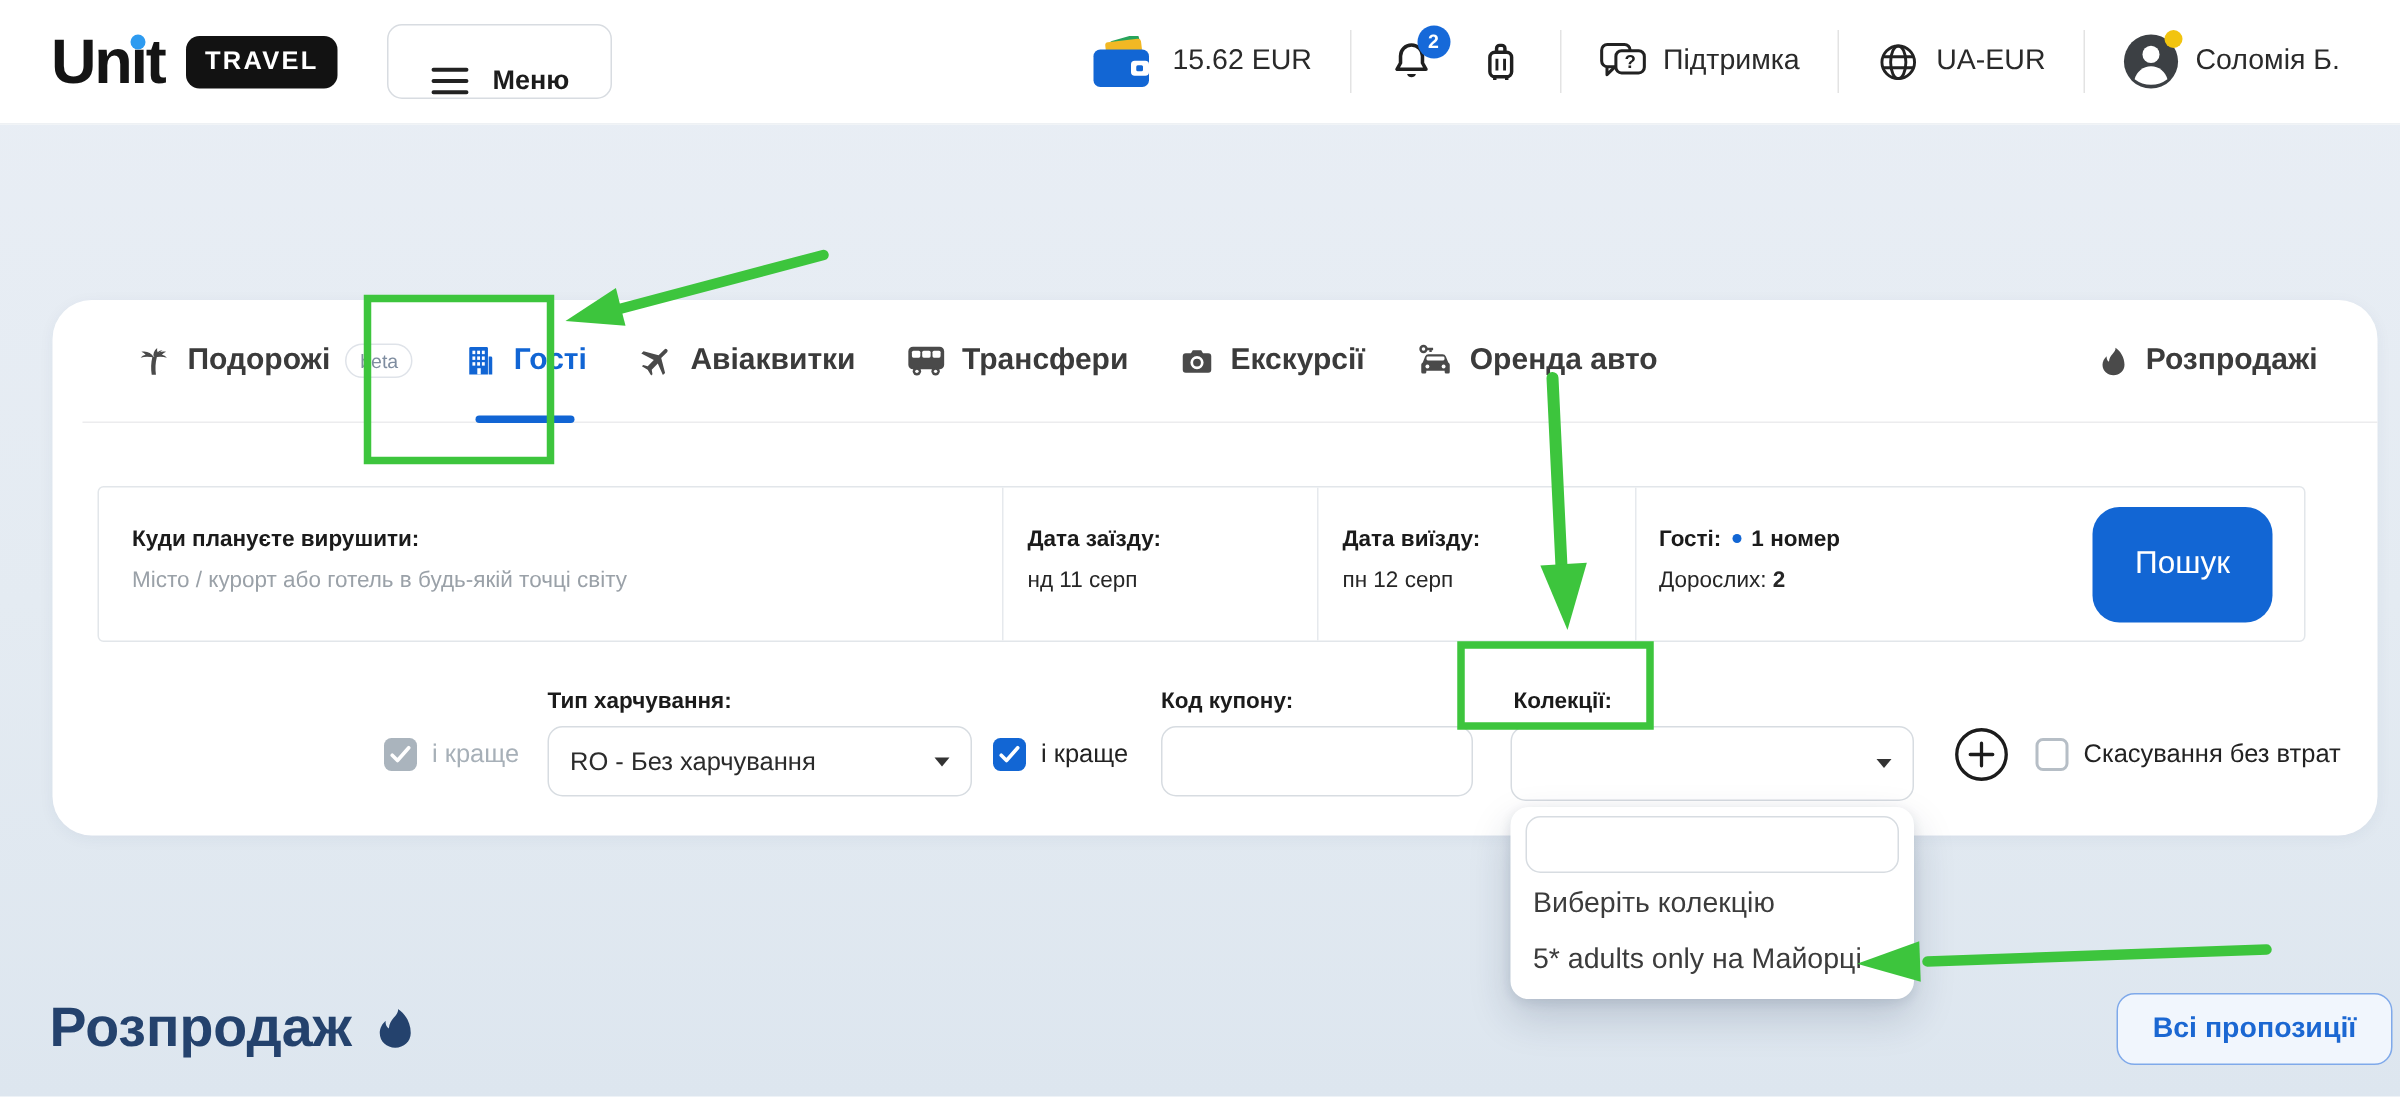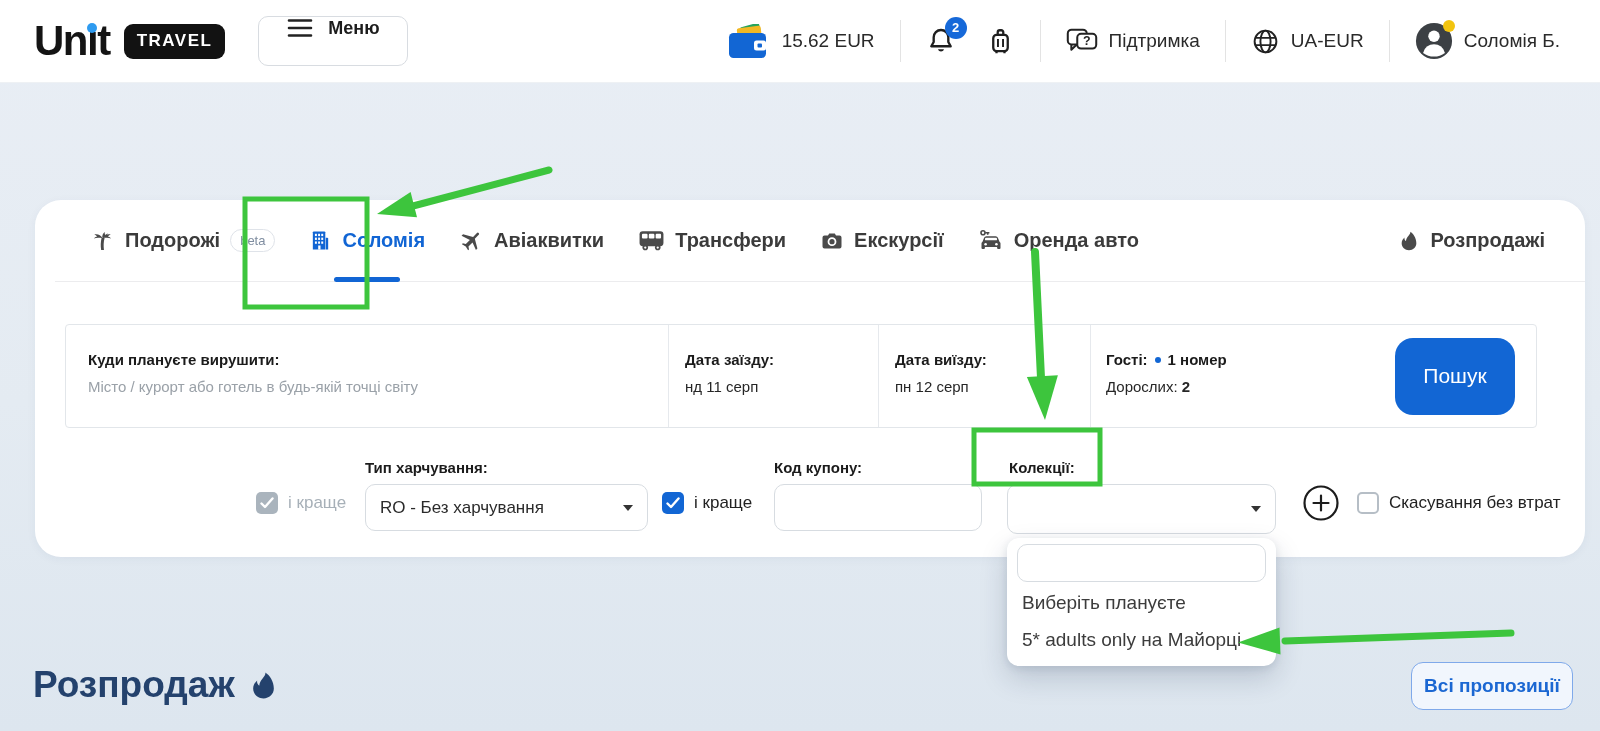--- a/index.html
+++ b/index.html
@@ -14,21 +14,21 @@
   .header{position:absolute;top:0;left:0;width:100%;height:83px;background:#fff;
     display:flex;align-items:center;padding:0 40px 0 34px;box-sizing:border-box;z-index:2;
     border-bottom:1px solid #eef1f4;}
   .logo{display:flex;align-items:center;cursor:pointer;}
   .logo-text{font-size:42px;font-weight:800;letter-spacing:-1.5px;color:#141414;line-height:42px;display:inline-flex;}
   .logo-i{position:relative;display:inline-block;}
   .logo-dot{position:absolute;left:50%;transform:translateX(-50%);top:3px;width:10px;height:10px;border-radius:50%;background:#2e9bf0;}
   .logo-badge{margin-left:14px;background:#121212;color:#fff;font-weight:700;font-size:17px;
     letter-spacing:1.5px;padding:7px 13px 8px;border-radius:9px;}
   .menu-btn{margin-left:33px;width:150px;height:50px;border:1px solid #d8dce1;border-radius:10px;
-    background:#fff;display:flex;align-items:flex-start;justify-content:center;gap:15px;
+    background:#fff;display:flex;align-items:flex-end;justify-content:center;gap:15px;
     font-size:18px;font-weight:700;color:#1c1c1c;cursor:pointer;font-family:inherit;}
   .header-right{margin-left:auto;display:flex;align-items:center;gap:25px;font-size:19px;color:#2a2a2a;}
   .hdr-item{display:flex;align-items:center;gap:11px;cursor:pointer;font-weight:500;white-space:nowrap;}
   .hdr-div{width:1px;height:42px;background:#e3e3e3;}
   .icon-pair{display:flex;align-items:center;gap:30px;}
   .bell-wrap{position:relative;cursor:pointer;}
   .bell-badge{position:absolute;top:-9px;right:-11px;width:22px;height:22px;border-radius:50%;
     background:#1669d9;color:#fff;font-size:13px;font-weight:700;display:flex;align-items:center;justify-content:center;}
   .avatar-wrap{position:relative;}
   .avatar-dot{position:absolute;top:-2px;right:-2px;width:12px;height:12px;border-radius:50%;background:#f2c40f;}
@@ -79,21 +79,21 @@
   .plus-btn{position:absolute;left:1266px;top:283px;width:40px;height:40px;cursor:pointer;background:none;border:none;padding:0;}
   
   .dd-panel{position:absolute;left:972px;top:338px;width:269px;background:#fff;border-radius:12px;
     box-shadow:0 12px 28px rgba(20,40,70,.18),0 2px 8px rgba(20,40,70,.10);padding:6px 0 8px;z-index:6;}
   .dd-search{margin:0 10px 2px;width:calc(100% - 20px);height:38px;border:1px solid #d7dce1;border-radius:10px;
     box-sizing:border-box;padding:0 12px;font-size:17px;font-family:inherit;outline:none;}
   .dd-option{padding:0 15px;height:37px;display:flex;align-items:center;font-size:19px;color:#3c3c3c;cursor:pointer;white-space:nowrap;}
   
   .sales-title{position:absolute;left:33px;top:664px;display:flex;align-items:center;gap:13px;
     font-size:37px;font-weight:700;color:#24426d;}
-  .all-offers{position:absolute;left:1411px;top:662px;width:162px;height:48px;border:1.5px solid #7fa9ea;
+  .all-offers{position:absolute;left:1411px;top:662px;width:184px;height:48px;border:1.5px solid #7fa9ea;
     border-radius:12px;background:#f1f6fd;color:#1b67d2;font-size:19px;font-weight:700;
     display:flex;align-items:center;justify-content:center;cursor:pointer;font-family:inherit;}
   
   .annotations{position:absolute;left:0;top:0;z-index:10;pointer-events:none;}
 </style>
 </head>
 <body>
 
 <div class="header">
   <div class="logo">
@@ -219,21 +219,21 @@
             <rect x="6.2" y="9" width="2" height="2.4"></rect>
               <rect x="9.5" y="9" width="2" height="2.4"></rect>
               <rect x="12.8" y="9" width="2" height="2.4"></rect>
             <rect x="6.2" y="13" width="2" height="2.4"></rect>
               <rect x="9.5" y="13" width="2" height="2.4"></rect>
               <rect x="12.8" y="13" width="2" height="2.4"></rect>
             <rect x="9.6" y="17.2" width="2.4" height="4.3"></rect>
           </g>
         </svg>
       </span>
-      <span>Соломія</span>
+      <span>Гості</span>
     </div>
     <div class="tab">
       <span class="t-icon">
         <svg width="25" height="25" viewBox="0 0 24 24">
           <path fill="currentColor" transform="rotate(45 12 12)" d="M21.5 15.5v-2l-8.5-5V3.2a1.2 1.2 0 1 0-2.4 0v5.3l-8.6 5v2l8.6-2.7v5.5L8 19.8V21l4.2-1 4.2 1v-1.2l-2.4-1.7v-5.5z"></path>
         </svg>
       </span>
       <span>Авіаквитки</span>
     </div>
     <div class="tab">
@@ -358,21 +358,21 @@
     </svg>
   </button>
 
   <div class="cb-row" style="left:1322px;">
     <span class="checkbox cb-empty"></span>
     <span>Скасування без втрат</span>
   </div>
 
   <div class="dd-panel">
     <input class="dd-search" style="">
-    <div class="dd-option">Виберіть плануєте</div>
+    <div class="dd-option">Виберіть колекцію</div>
     <div class="dd-option">5* adults only на Майорці</div>
   </div>
 </div>
 
 <div class="sales-title">
   <span>Розпродаж</span>
   <span>
     <svg width="31" height="33" viewBox="0 0 24 24">
       <path fill="#24426d" d="M12 22c-4.4 0-8-3.2-8-7.6 0-2.5 1.3-4.8 3.1-6.3-.3 1.5.2 3.2 1.6 4 .2-2.4 1.3-4.2 2.6-5.6 1.4-1.5 2.5-3.1 2.1-4.5 3.3 2.1 6.6 6.7 6.6 12.4 0 4.4-3.6 7.6-8 7.6z"></path>
     </svg>

